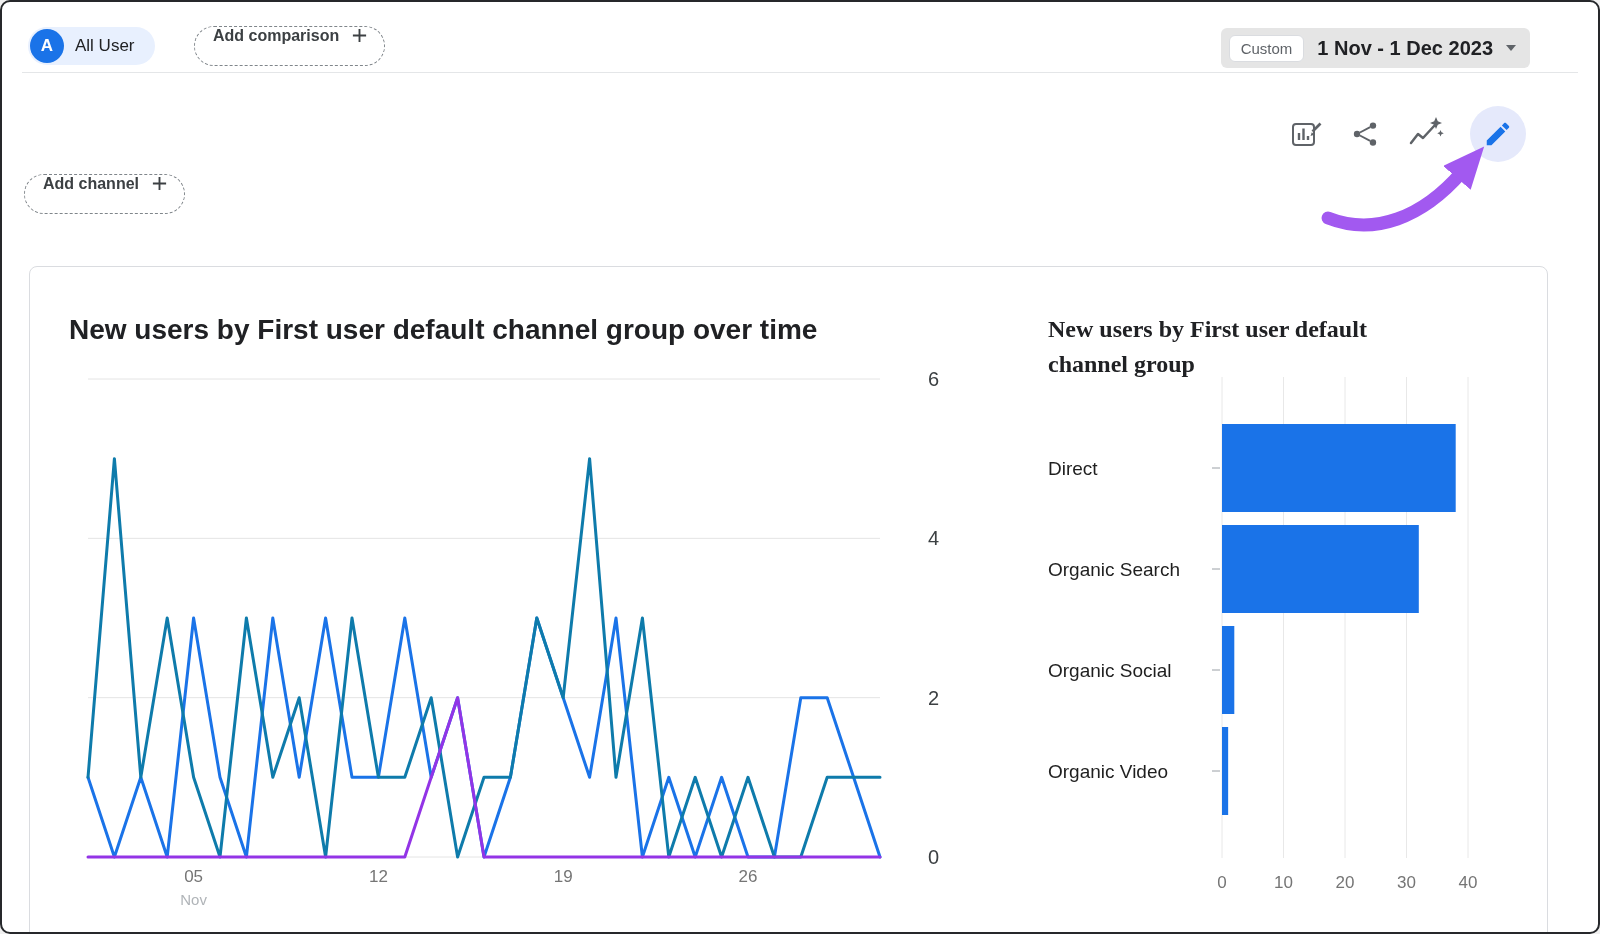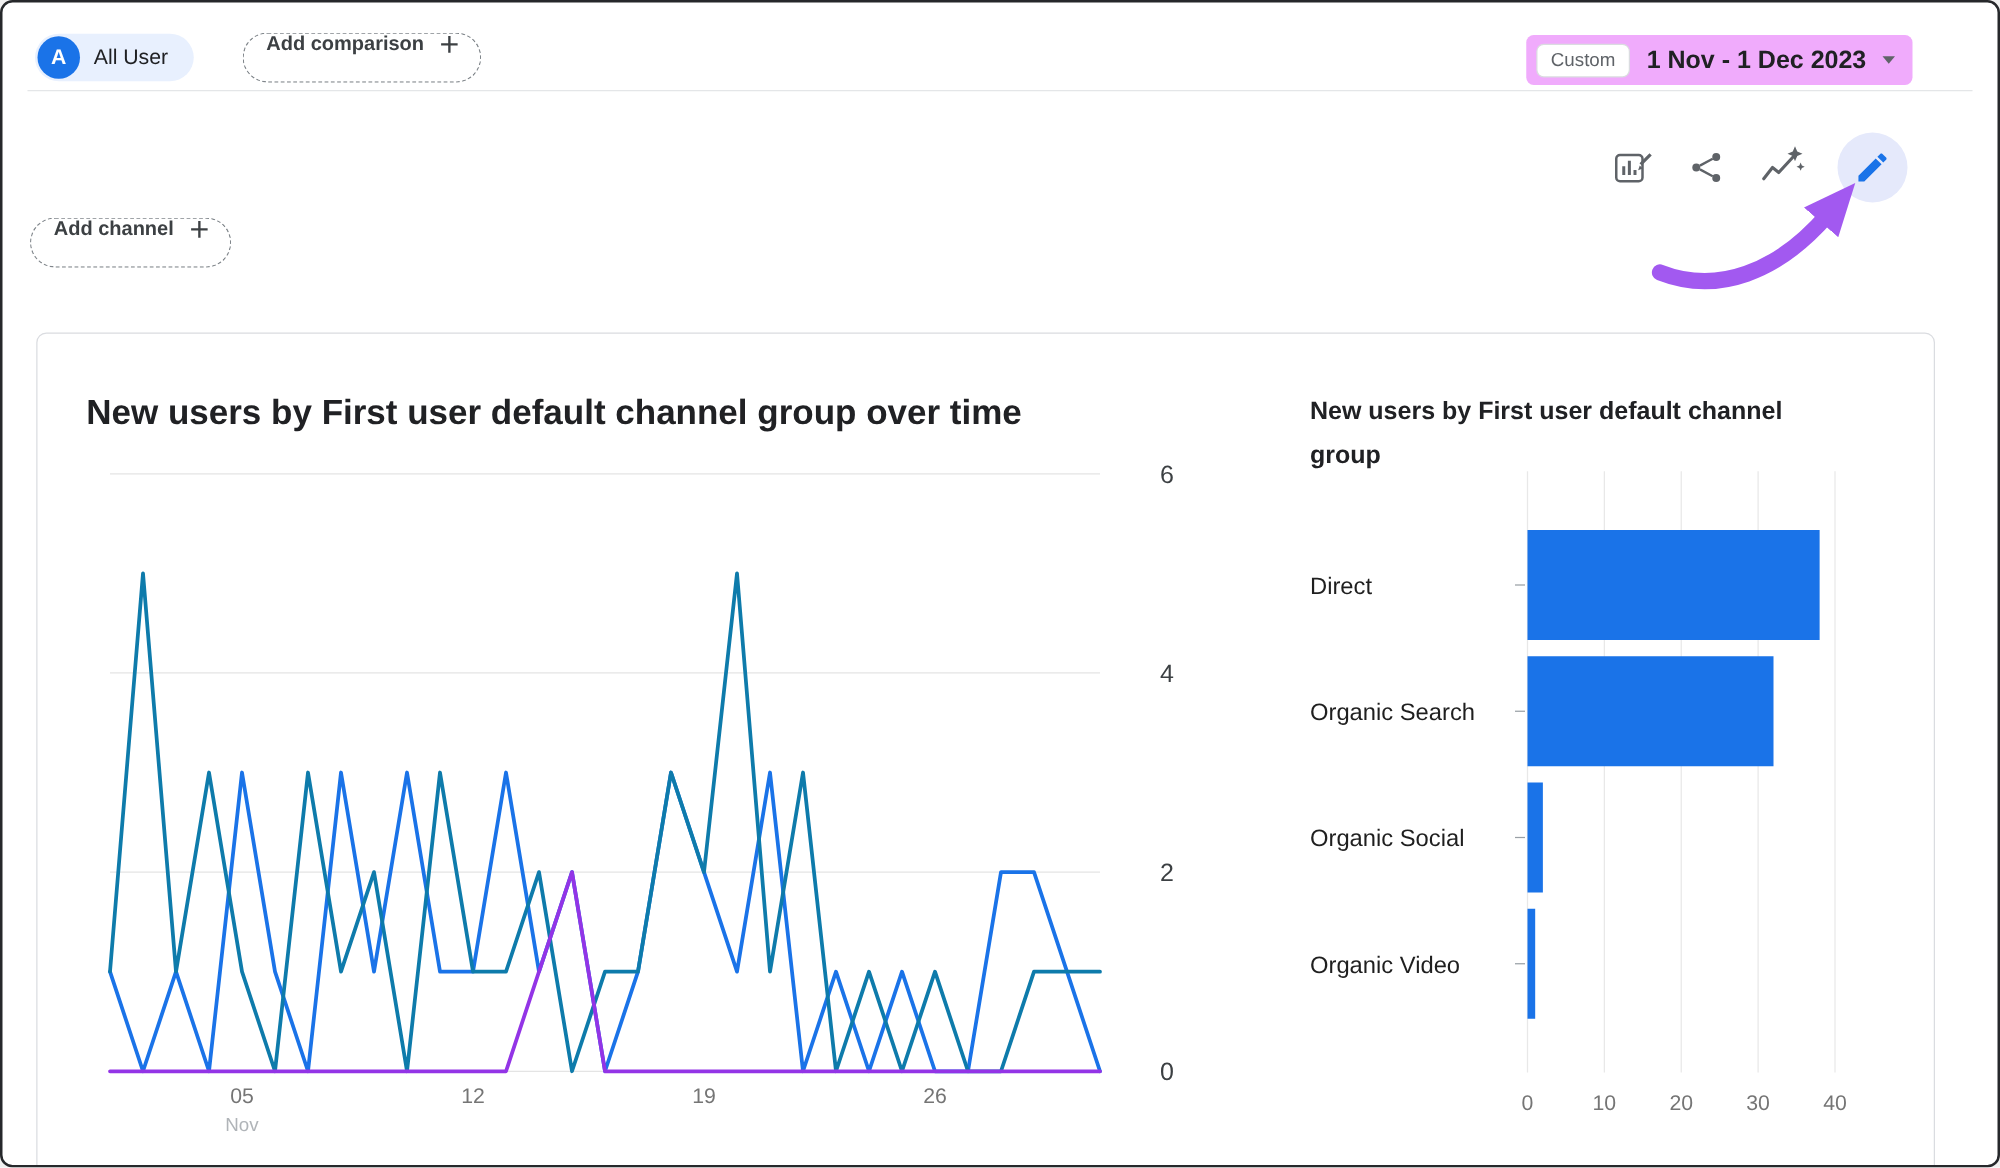--- a/index.html
+++ b/index.html
@@ -21,21 +21,21 @@
   }
   .all-users-chip .lbl { font-size:17px; font-weight:500; color:#202124; }
   .dashed-chip {
     position:absolute; height:40px; border:1px dashed #80868b; border-radius:21px;
     background:#fff; display:flex; align-items:flex-start; gap:12px; padding:0 16px 0 18px;
     font-size:16px; font-weight:600; color:#3c4043; cursor:pointer;
   }
   .add-comparison { left:192px; top:24px; }
   .add-filter { left:22px; top:172px; }
   .date-picker {
-    position:absolute; right:68px; top:26px; height:40px; background:#f0abfc;
+    position:absolute; right:68px; top:26px; height:40px; background:#e5e5e5;
     border-radius:6px; display:flex; align-items:center; gap:13px; padding:0 14px 0 8px;
     cursor:pointer;
   }
   .custom-badge {
     background:#fff; border:1px solid #dadce0; border-radius:6px; padding:4px 11px;
     font-size:15px; font-weight:500; color:#5f6368;
   }
   .date-text { font-size:20px; font-weight:700; color:#202124;text-align:right; }
   .caret-down {
     width:0; height:0; border-left:5.5px solid transparent; border-right:5.5px solid transparent;
@@ -55,21 +55,21 @@
     width:56px; height:56px; border-radius:50%; background:#e5e9fb;
     display:flex; align-items:center; justify-content:center; cursor:pointer;
   }
   .highlight-arrow { position:absolute; left:1302px; top:118px; z-index:6; pointer-events:none; }
   
   .report-card {
     position:absolute; left:27px; top:264px; width:1519px; height:700px;
     border:1px solid #dadce0; border-radius:8px; background:#fff;
   }
   .line-chart-title { position:absolute; left:67px; top:312px; font-size:28px; color:#202124; }
-  .bar-chart-title  { position:absolute; left:1046px; top:310px; width:400px; font-size:20px; line-height:35px; color:#202124; }
+  .bar-chart-title  { position:absolute; left:1046px; top:310px; width:400px; font-size:24px; line-height:35px; color:#202124;font-family:Liberation Serif, serif; }
   .line-chart-svg { position:absolute; left:78px; top:360px; }
   .bar-chart-svg  { position:absolute; left:1046px; top:370px; }
   svg text { font-family:"Liberation Sans", sans-serif; }
 </style>
 </head>
 <body>
 
 <div class="screen">
 
   <div class="all-users-chip">

